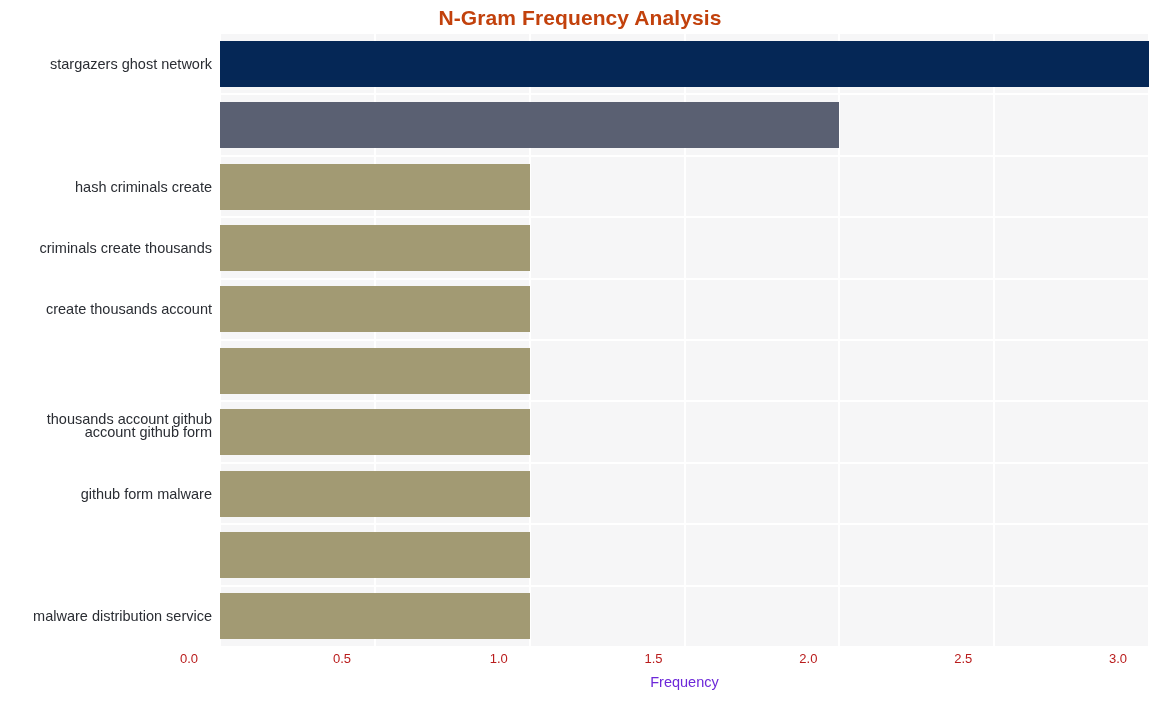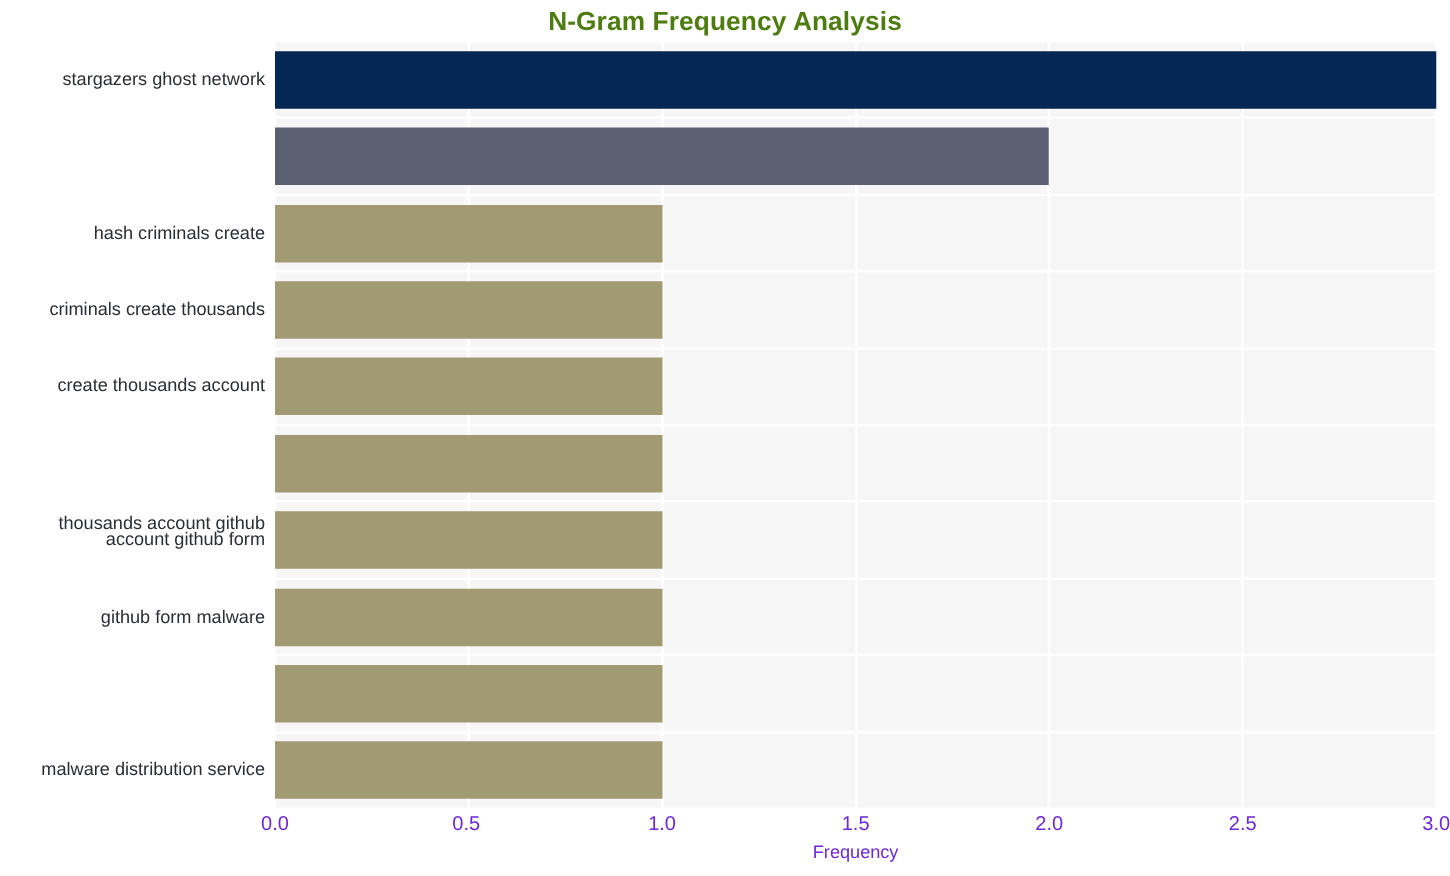--- a/index.html
+++ b/index.html
@@ -23,21 +23,21 @@
 
   
   #chart-title {
     position: absolute;
     left: 0;
     top: 6px;
     width: 1160px;
     text-align: center;
     font-size: 21px;
     font-weight: bold;
-    color: #4d7c0f;
+    color: #c2410c;
     letter-spacing: 0.1px;
   }
 
   
   #plot-area {
     position: absolute;
     left: 220px;
     top: 33px;
     width: 929px;
     height: 614px;
@@ -99,23 +99,22 @@
     left: 0;
     top: 651px;
     width: 1160px;
     height: 22px;
   }
   .xtick-label {
     position: absolute;
     top: 0;
     width: 80px;
     margin-left: -40px;
-    text-align: center;
-    font-size: 16px;
-    color: #6d28d9;
+    font-size: 13px;
+    color: #b91c1c;
   }
 
   #xaxis-title {
     position: absolute;
     left: 220px;
     top: 674px;
     width: 929px;
     text-align: center;
     font-size: 14.5px;
     color: #6d28d9;

